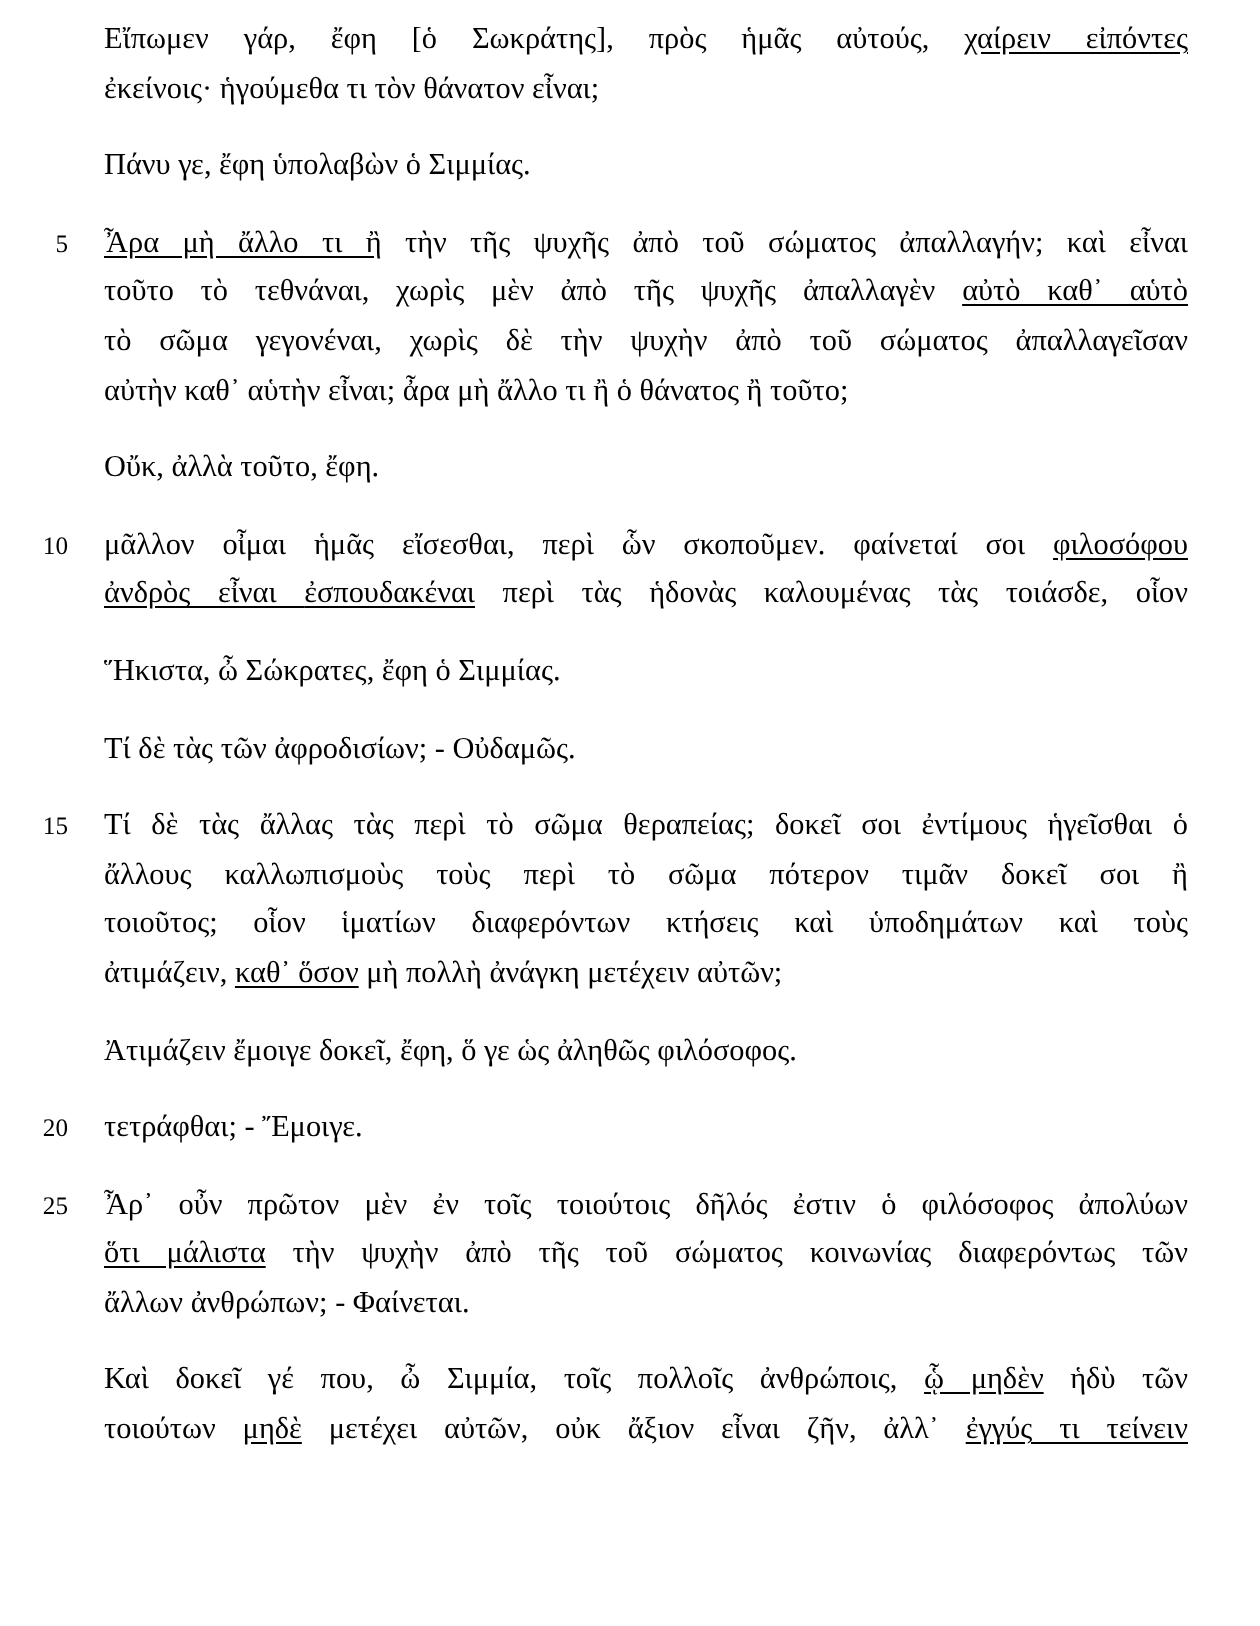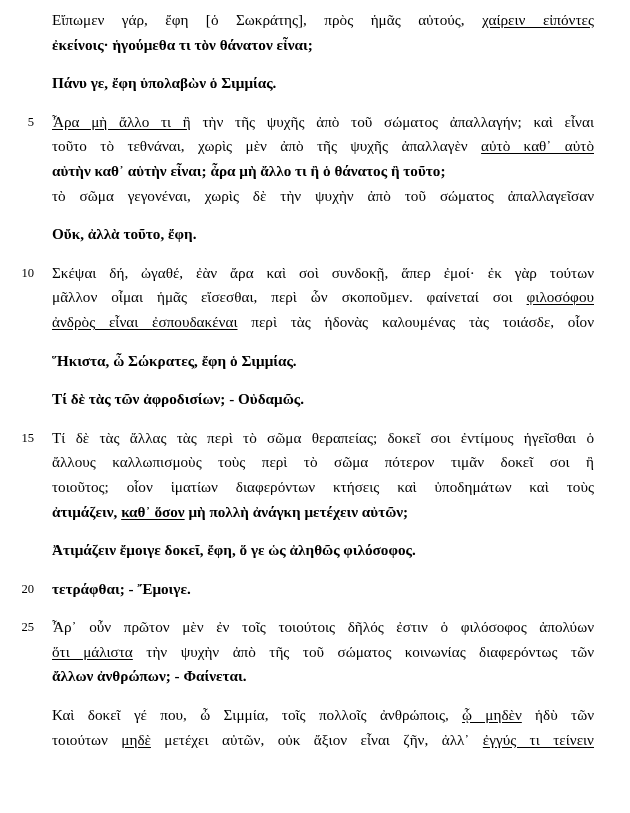--- a/index.html
+++ b/index.html
@@ -47,21 +47,20 @@
     display: block;
   }
   
   .line.j {
     text-align: justify;
     text-align-last: justify;
   }
   .line.nj {
     text-align: right;
     text-align-last: left;
-    font-weight: bold;
   }
   u.ul {
     text-decoration: underline;
     text-underline-offset: 2px;
   }
 </style>
 </head>
 <body>
 
 <div id="page">
@@ -70,29 +69,28 @@
         <span class="line j"><span>Εἴπωμεν γάρ, ἔφη [ὁ Σωκράτης], πρὸς ἡμᾶς αὐτούς, </span><u class="ul">χαίρειν εἰπόντες</u></span>
         <span class="line nj"><span>ἐκείνοις· ἡγούμεθα τι τὸν θάνατον εἶναι;</span></span>
       </div>
       <div class="para">
         <span class="line nj"><span>Πάνυ γε, ἔφη ὑπολαβὼν ὁ Σιμμίας.</span></span>
       </div>
       <div class="para">
         <span class="linenum">5</span>
         <span class="line j"><u class="ul">Ἆρα μὴ ἄλλο τι ἢ</u><span> τὴν τῆς ψυχῆς ἀπὸ τοῦ σώματος ἀπαλλαγήν; καὶ εἶναι</span></span>
         <span class="line j"><span>τοῦτο τὸ τεθνάναι, χωρὶς μὲν ἀπὸ τῆς ψυχῆς ἀπαλλαγὲν </span><u class="ul">αὐτὸ καθ᾽ αὑτὸ</u></span>
+        <span class="line j"><span>τὸ σῶμα γεγονέναι, χωρὶς δὲ τὴν ψυχὴν ἀπὸ τοῦ σώματος ἀπαλλαγεῖσαν</span></span>
         <span class="line nj"><span>αὐτὴν καθ᾽ αὑτὴν εἶναι; ἆρα μὴ ἄλλο τι ἢ ὁ θάνατος ἢ τοῦτο;</span></span>
-        <span class="line j"><span>τὸ σῶμα γεγονέναι, χωρὶς δὲ τὴν ψυχὴν ἀπὸ τοῦ σώματος ἀπαλλαγεῖσαν</span></span>
       </div>
       <div class="para">
         <span class="line nj"><span>Οὔκ, ἀλλὰ τοῦτο, ἔφη.</span></span>
       </div>
       <div class="para">
         <span class="linenum">10</span>
-        <span class="line j"><span>Σκέψαι δή, ὠγαθέ, ἐὰν ἄρα καὶ σοὶ συνδοκῇ, ἅπερ ἐμοί· ἐκ γὰρ τούτων</span></span>
         <span class="line j"><span>μᾶλλον οἶμαι ἡμᾶς εἴσεσθαι, περὶ ὧν σκοποῦμεν. φαίνεταί σοι </span><u class="ul">φιλοσόφου</u></span>
         <span class="line j"><u class="ul">ἀνδρὸς εἶναι </u><u class="ul">ἐσπουδακέναι</u><span> περὶ τὰς ἡδονὰς καλουμένας τὰς τοιάσδε, οἷον</span></span>
       </div>
       <div class="para">
         <span class="line nj"><span>Ἥκιστα, ὦ Σώκρατες, ἔφη ὁ Σιμμίας.</span></span>
       </div>
       <div class="para">
         <span class="line nj"><span>Τί δὲ τὰς τῶν ἀφροδισίων; - Οὐδαμῶς.</span></span>
       </div>
       <div class="para">

